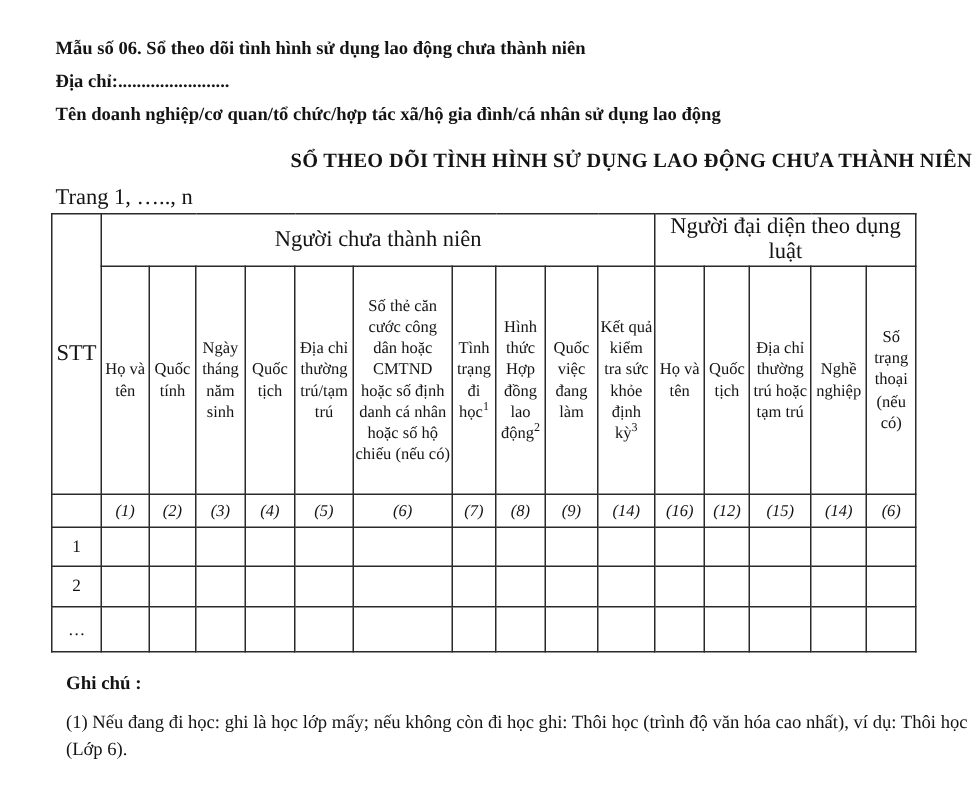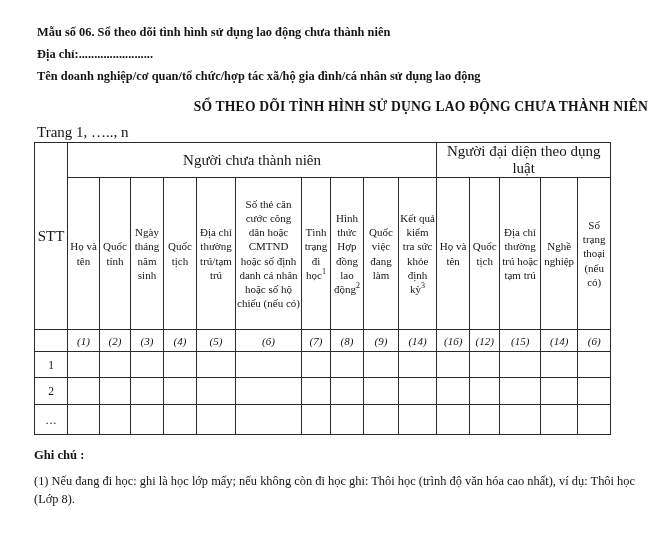--- a/index.html
+++ b/index.html
@@ -39,21 +39,21 @@
   .row-tall th { line-height: 14.2px; }
   .stt-cell { font-size: 11.5px; }
   .row-numbers { height: 22px; }
   .row-numbers td { font-style: italic; font-size: 11px; }
   .row-data-1 { height: 26px; }
   .row-data-2 { height: 27px; }
   .row-data-3 { height: 30px; }
   .row-label { font-size: 11.5px; }
   sup.fnote { font-size: 8px; line-height: 0; }
 
-  .notes { margin: 13px 37px 0 34px; width: 601px; }
+  .notes { margin: 13px 37px 0 44px; width: 601px; }
   .notes-heading { font-weight: bold; font-size: 12.6px; margin-bottom: 9px; }
   .note-item { font-size: 12.4px; line-height: 18px; margin-bottom: 8px; text-align: justify; }
 </style>
 </head>
 <body>
 
 <div class="page">
 
   <div class="doc-header">
     <div class="hdr-line">Mẫu số 06. Sổ theo dõi tình hình sử dụng lao động chưa thành niên</div>
@@ -177,16 +177,16 @@
           <td></td>
         <td></td>
           <td></td>
         <td></td>
       </tr>
     </tbody>
   </table>
 
   <div class="notes">
     <div class="notes-heading">Ghi chú :</div>
-    <div class="note-item">(1) Nếu đang đi học: ghi là học lớp mấy; nếu không còn đi học ghi: Thôi học (trình độ văn hóa cao nhất), ví dụ: Thôi học (Lớp 8).</div>
+    <div class="note-item">(1) Nếu đang đi học: ghi là học lớp mấy; nếu không còn đi học ghi: Thôi học (trình độ văn hóa cao nhất), ví dụ: Thôi học (Lớp 6).</div>
   </div>
 
 </div>
 
 </body></html>

